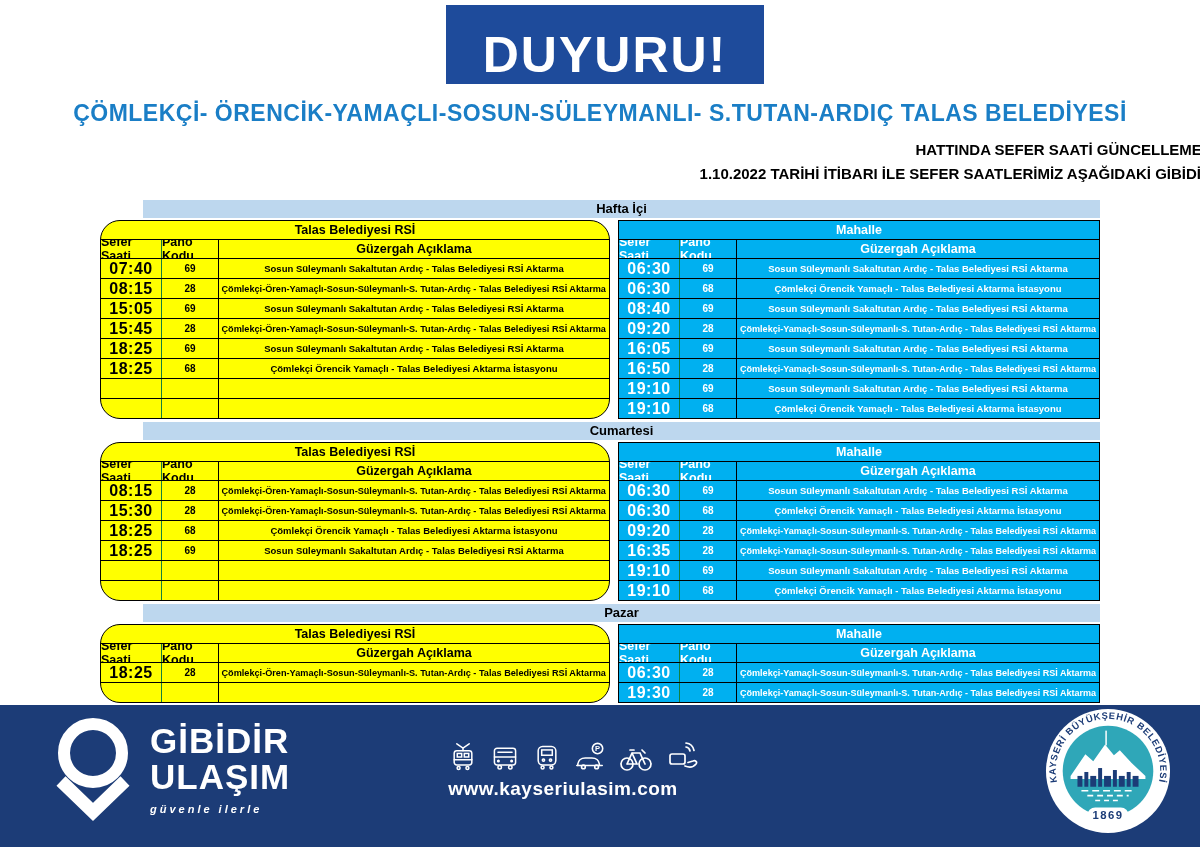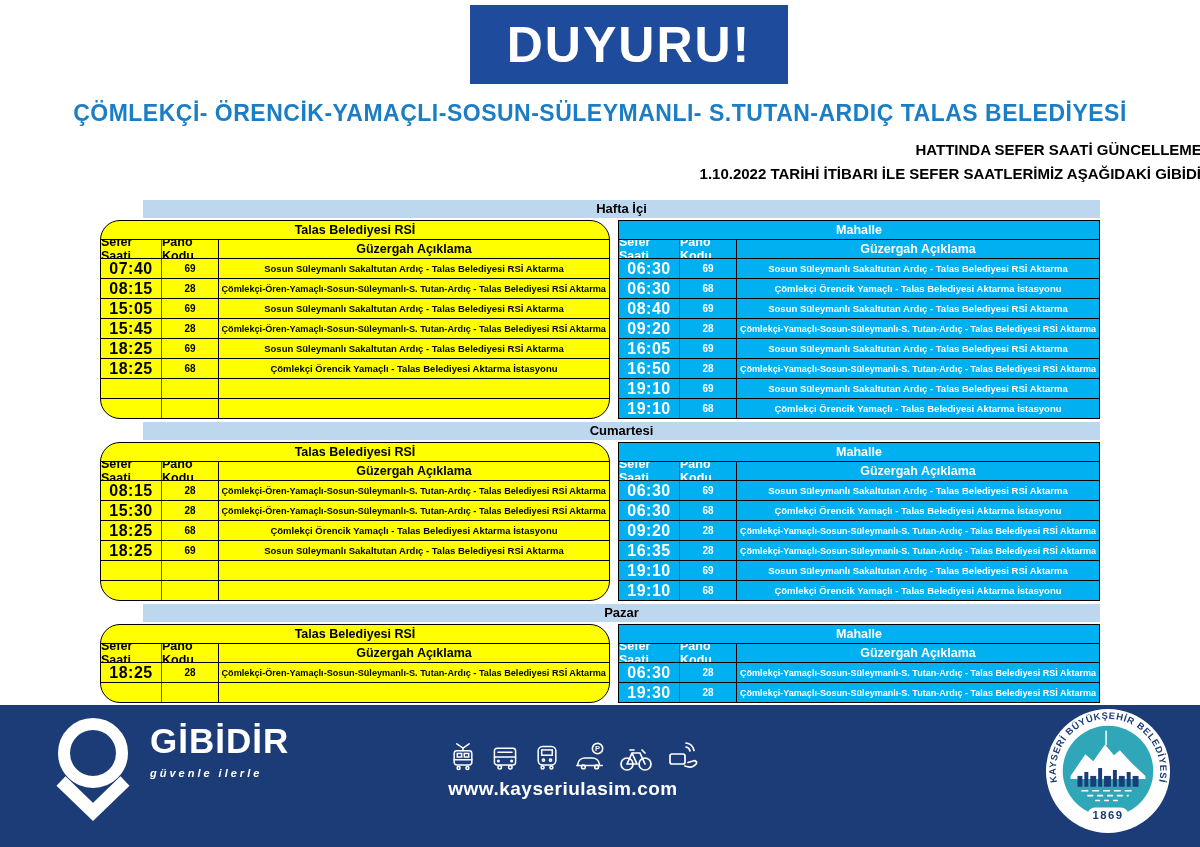--- a/index.html
+++ b/index.html
@@ -2,22 +2,22 @@
 <html><head>
 <meta charset="utf-8">
 <style>
   html,body{margin:0;padding:0;}
   body{width:1200px;height:847px;background:#ffffff;position:relative;overflow:hidden;
        font-family:"Liberation Sans",sans-serif;}
   .abs{position:absolute;}
 
   
   .banner{left:446px;top:5px;width:318px;height:79px;background:#1E4B9B;color:#fff;
-          display:flex;align-items:center;justify-content:center;font-size:50px;font-weight:bold;
-          letter-spacing:2px;margin-left:24px;}
+          display:flex;align-items:flex-end;justify-content:center;font-size:50px;font-weight:bold;
+          letter-spacing:2px;}
   .title{left:0;top:100px;width:1200px;text-align:center;color:#1A7EC6;font-size:23px;
          font-weight:bold;letter-spacing:.5px;white-space:nowrap;}
   .sub{left:0;width:1200px;text-align:right;color:#000;font-size:15px;font-weight:bold;margin-left:16px;}
   .sub1{top:141px;} .sub2{top:165px;}
 
   
   #sections{left:100px;top:200px;width:1000px;}
   .section + .section{margin-top:3px;}
   .band{height:18px;line-height:18px;background:#BDD7EE;text-align:center;
         font-size:13px;font-weight:bold;color:#000;margin-bottom:2px;margin-left:43px;}
@@ -356,20 +356,21 @@
     </div>
   </div>
 
 <div class="abs footer">
   <svg class="abs pin" width="82" height="112" viewBox="0 0 82 112">
     <circle cx="41" cy="38" r="29" fill="none" stroke="#fff" stroke-width="12"></circle>
     <path d="M9 66 L41 97 L73 66" fill="none" stroke="#fff" stroke-width="13" stroke-linejoin="miter"></path>
   </svg>
   <div class="abs logo-text">
     <div>GİBİDİR</div>
+    <div>ULAŞIM</div>
     <div class="tagline">güvenle ilerle</div>
   </div>
 
   <div class="abs icons-row">
     <svg width="30" height="34" viewBox="0 0 34 34" fill="none" stroke="#fff" stroke-width="1.7" stroke-linecap="round">
       <path d="M10 2 L17 7 L24 2 M17 7 V10"></path>
       <rect x="7" y="10" width="20" height="16" rx="3"></rect>
       <line x1="7" y1="20" x2="27" y2="20"></line>
       <rect x="10.5" y="13" width="5" height="4"></rect>
         <rect x="18.5" y="13" width="5" height="4"></rect>

